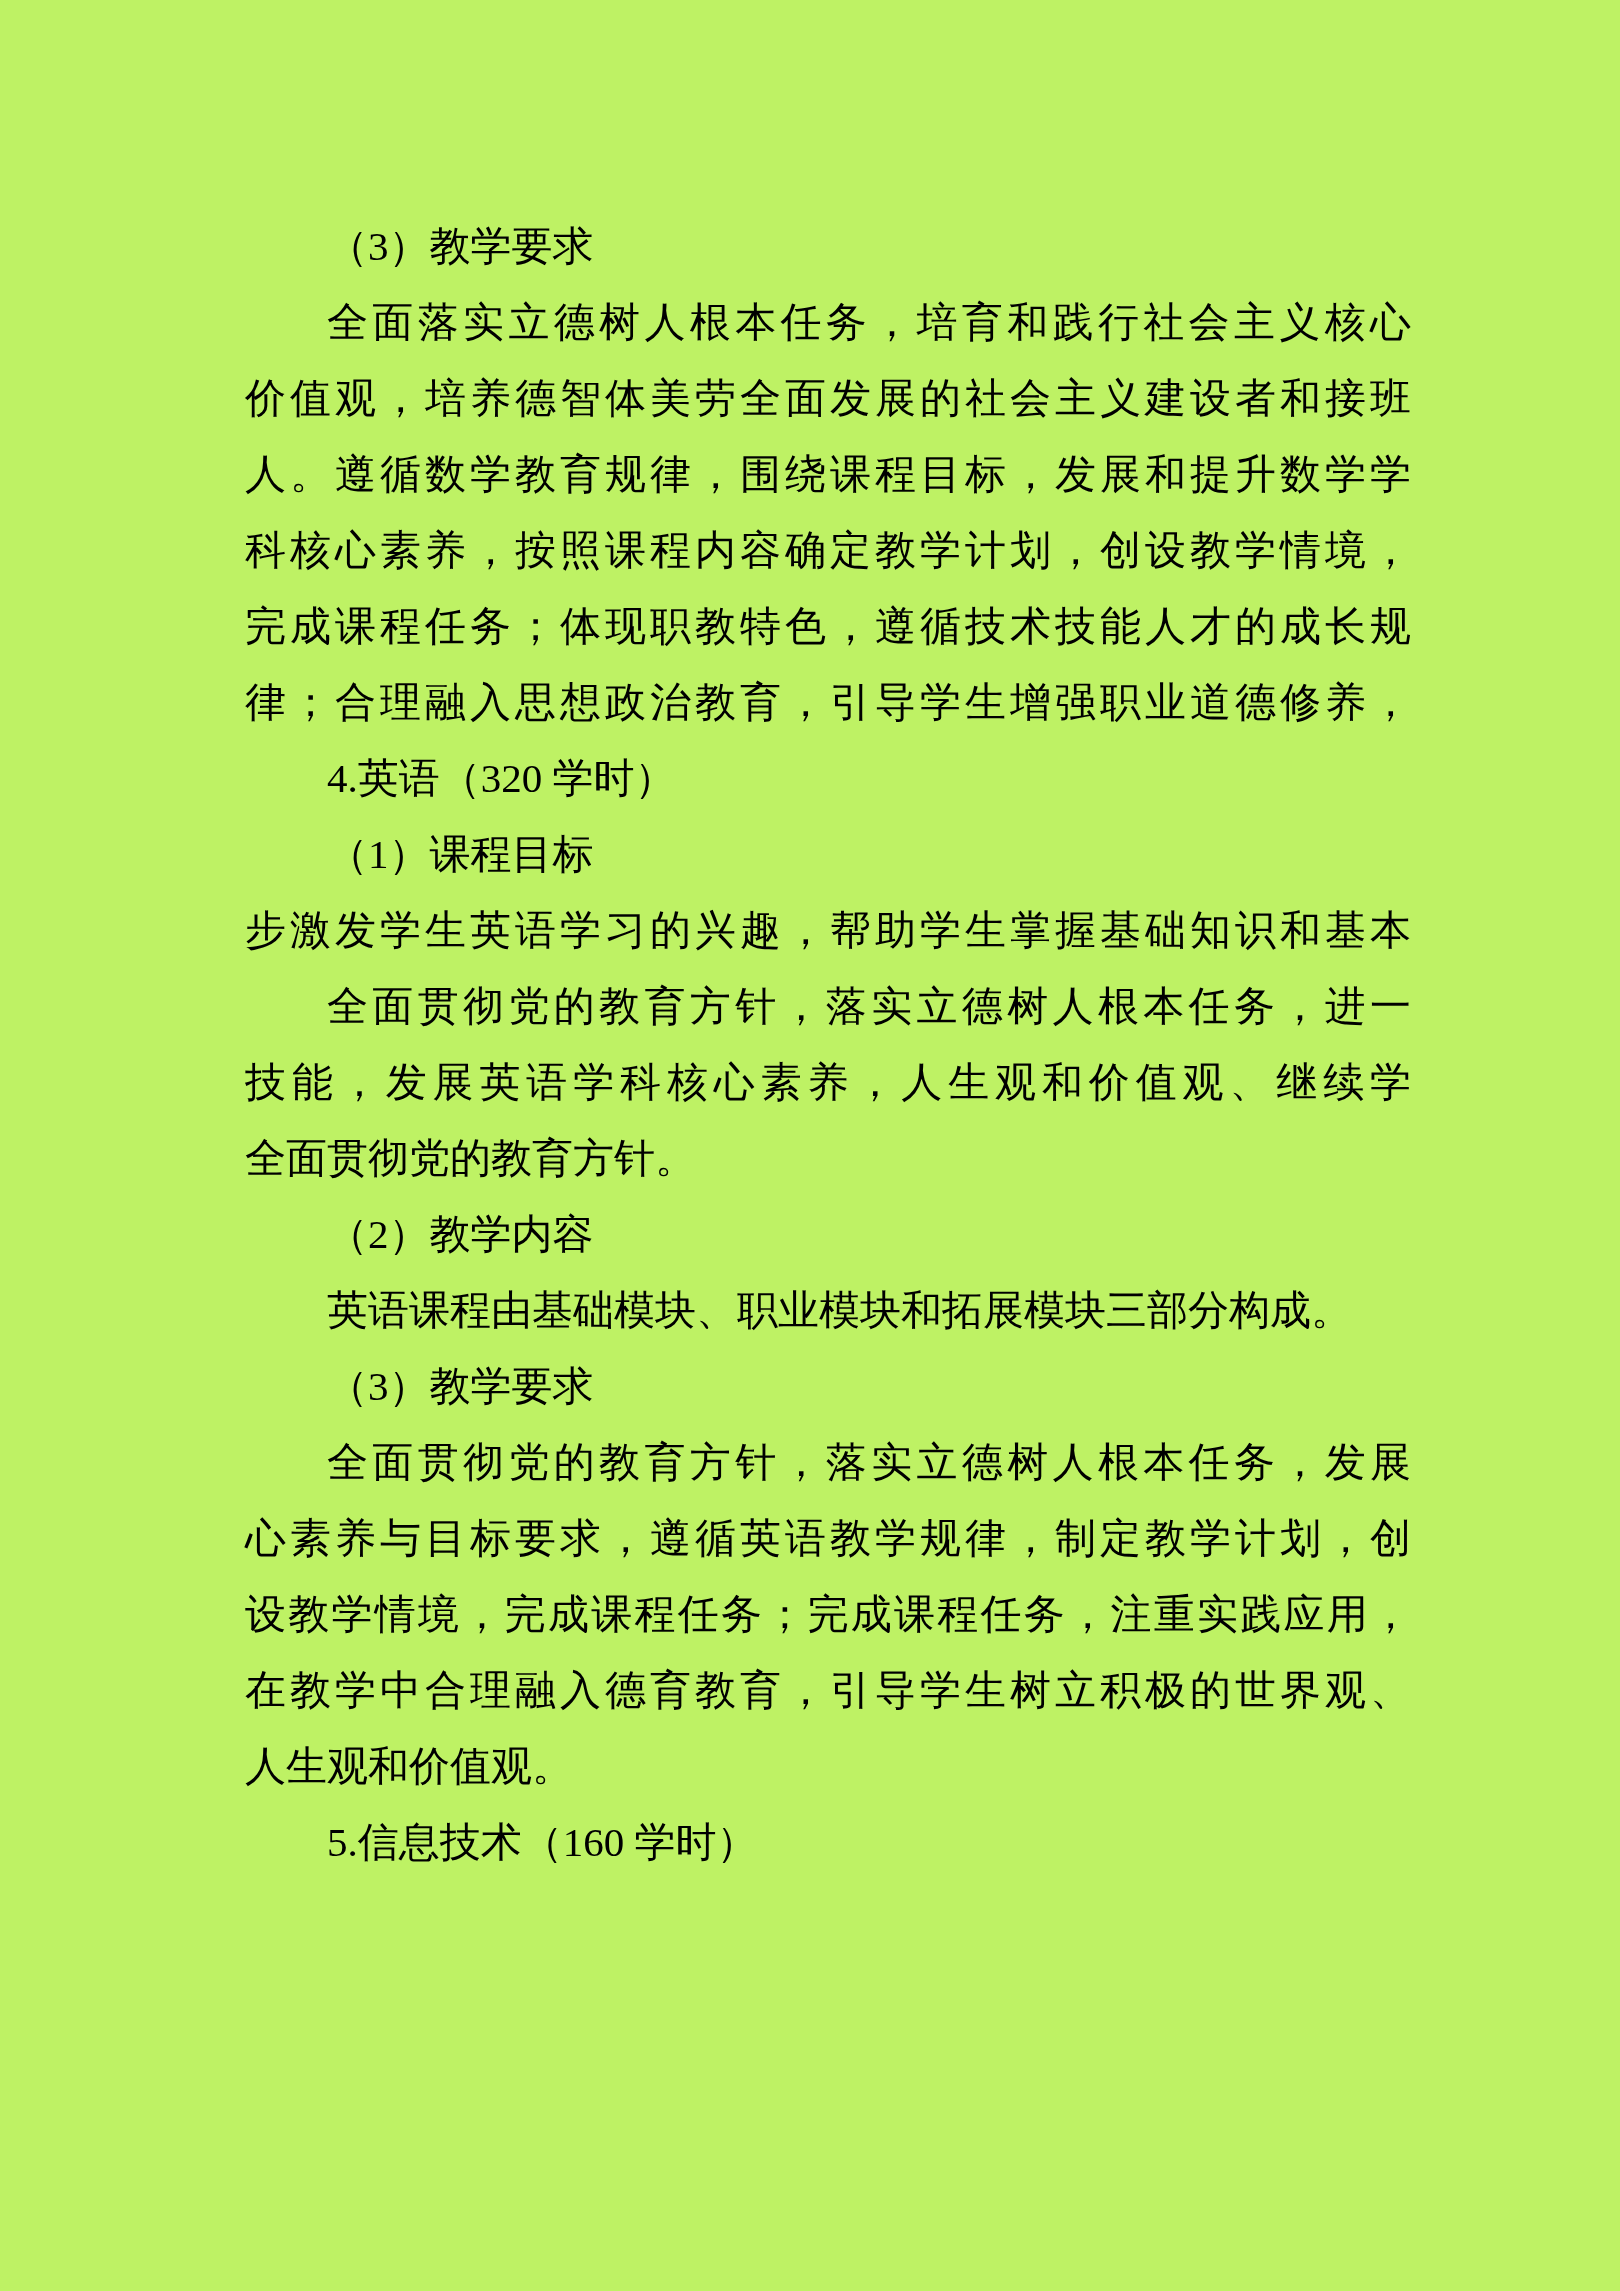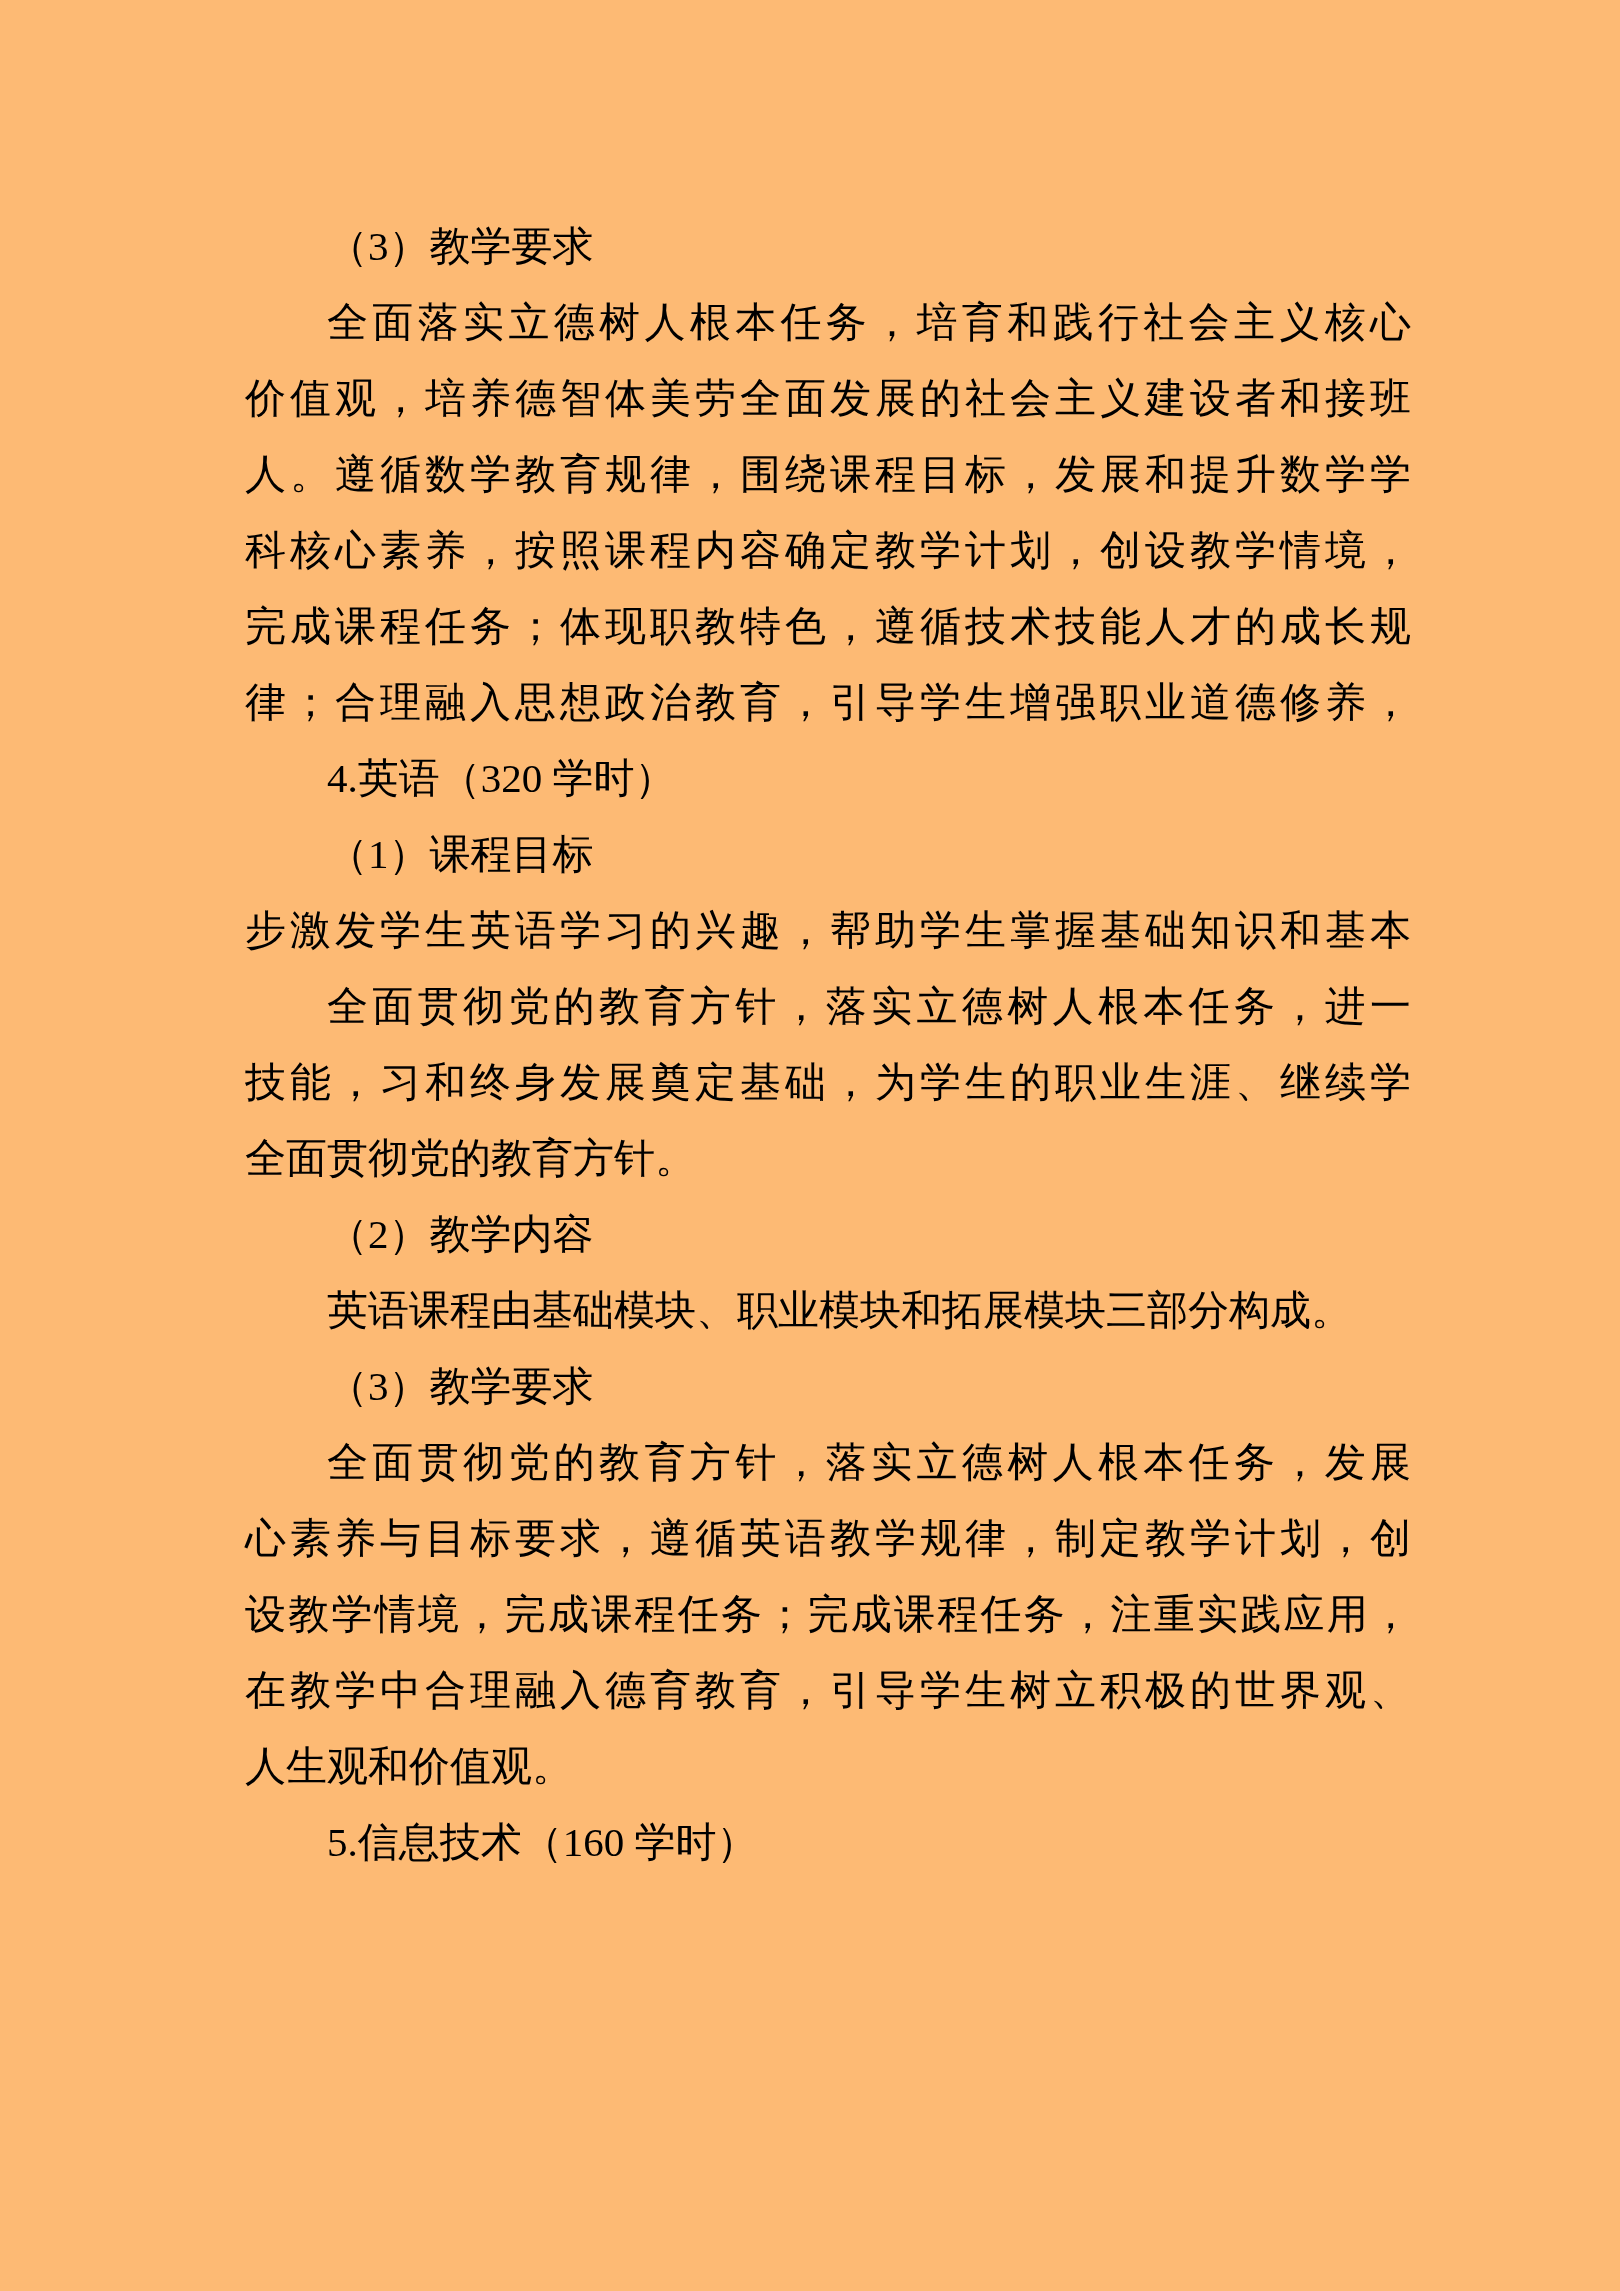--- a/index.html
+++ b/index.html
@@ -11,21 +11,21 @@
     height: 2292px;
     background: #ffffff;
     font-family: "Liberation Serif", "DejaVu Serif", serif;
     color: #000000;
   }
   .page {
     box-sizing: border-box;
     width: 1620px;
     height: 2292px;
     padding: 208px 209px 0 245px;
-    background: #fdba74;
+    background: #bef264;
     overflow: hidden;
   }
   .line {
     font-size: 41px;
     line-height: 76px;
     height: 76px;
     white-space: normal;
     letter-spacing: 0;
   }
   .indent {
@@ -56,21 +56,21 @@
   <div class="line stretch">律；合理融入思想政治教育，引导学生增强职业道德修养，</div>
 
   <div class="line indent heading">
     <span class="bold-part">4.英语</span><span>（320 学时）</span>
   </div>
 
   <div class="line indent">（1）课程目标</div>
 
   <div class="line stretch">步激发学生英语学习的兴趣，帮助学生掌握基础知识和基本</div>
   <div class="line indent stretch">全面贯彻党的教育方针，落实立德树人根本任务，进一</div>
-  <div class="line stretch">技能，习和终身发展奠定基础，为学生的职业生涯、继续学</div>
+  <div class="line stretch">技能，发展英语学科核心素养，人生观和价值观、继续学</div>
   <div class="line">全面贯彻党的教育方针。</div>
 
   <div class="line indent">（2）教学内容</div>
   <div class="line indent">英语课程由基础模块、职业模块和拓展模块三部分构成。</div>
   <div class="line indent">（3）教学要求</div>
 
   <div class="line indent stretch">全面贯彻党的教育方针，落实立德树人根本任务，发展</div>
   <div class="line stretch">心素养与目标要求，遵循英语教学规律，制定教学计划，创</div>
   <div class="line stretch">设教学情境，完成课程任务；完成课程任务，注重实践应用，</div>
   <div class="line stretch">在教学中合理融入德育教育，引导学生树立积极的世界观、</div>

